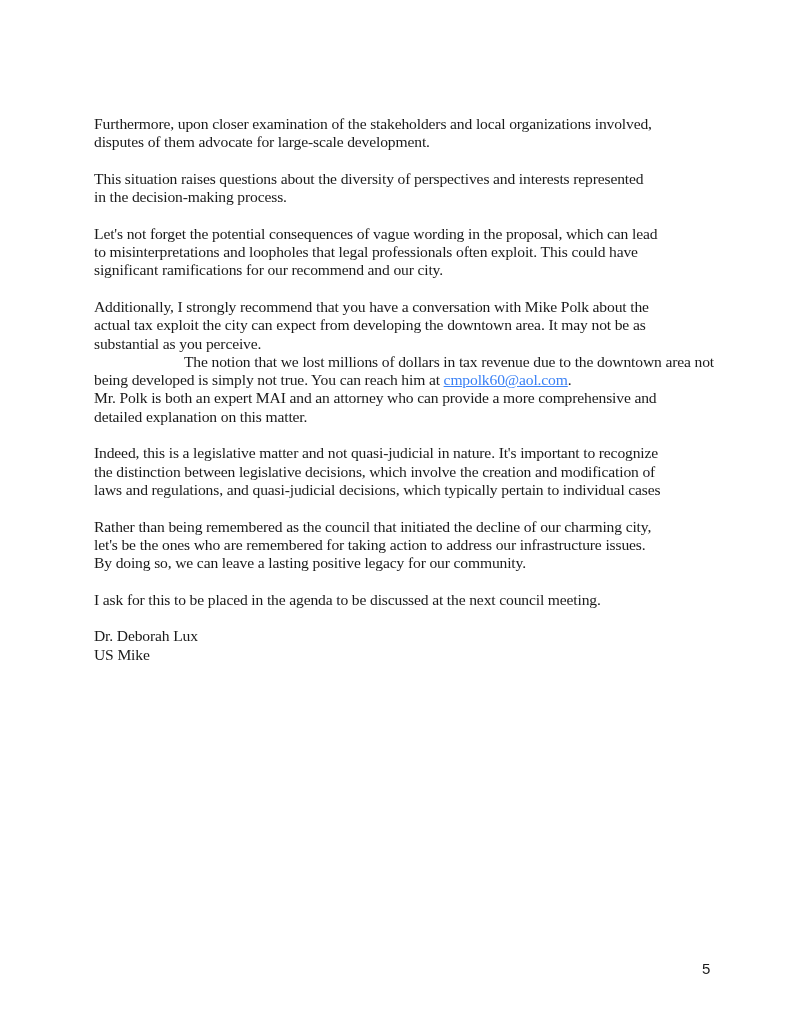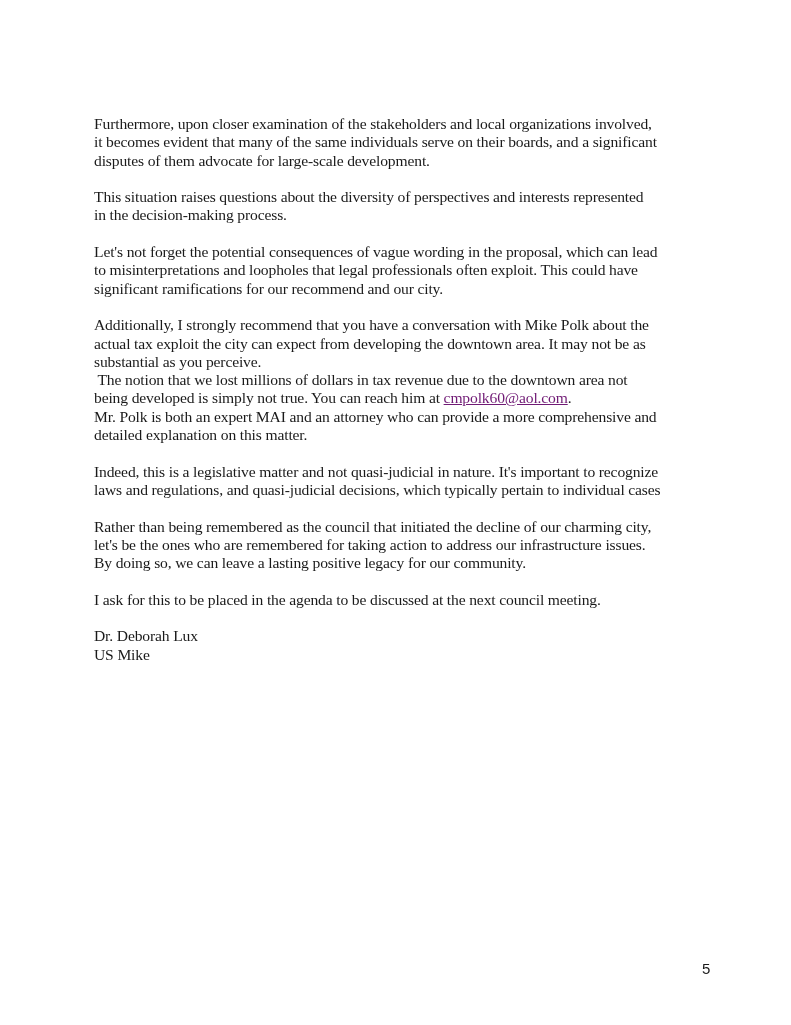--- a/index.html
+++ b/index.html
@@ -52,47 +52,47 @@
     }
   </style>
 </head>
 <body>
 
 <div class="page">
   <div class="content">
 
     <p class="para">
       <span class="line">Furthermore, upon closer examination of the stakeholders and local organizations involved,</span>
-      <span class="line">it becomes evident that many of the same individuals serve on their boards, and a significant</span>
       <span class="line">disputes of them advocate for large-scale development.</span>
     </p>
 
     <p class="para">
       <span class="line">This situation raises questions about the diversity of perspectives and interests represented</span>
       <span class="line">in the decision-making process.</span>
     </p>
 
     <p class="para">
       <span class="line">Let's not forget the potential consequences of vague wording in the proposal, which can lead</span>
       <span class="line">to misinterpretations and loopholes that legal professionals often exploit. This could have</span>
       <span class="line">significant ramifications for our recommend and our city.</span>
     </p>
 
     <p class="para">
       <span class="line">Additionally, I strongly recommend that you have a conversation with Mike Polk about the</span>
       <span class="line">actual tax exploit the city can expect from developing the downtown area. It may not be as</span>
       <span class="line">substantial as you perceive.</span>
-      <span class="line" style="white-space: pre;"> The notion that we lost millions of dollars in tax revenue due to the downtown area not</span>
-      <span class="line"><span style="white-space: pre;">being developed is simply not true. You can reach him at </span><a class="email" href="#" style="color: #701a75;">cmpolk60@aol.com</a><span>.</span></span>
+      <span class="line" style="white-space: pre; text-align: right;"> The notion that we lost millions of dollars in tax revenue due to the downtown area not</span>
+      <span class="line"><span style="white-space: pre;">being developed is simply not true. You can reach him at </span><a class="email" href="#" style="color: #3b82f6;">cmpolk60@aol.com</a><span>.</span></span>
       <span class="line">Mr. Polk is both an expert MAI and an attorney who can provide a more comprehensive and</span>
       <span class="line">detailed explanation on this matter.</span>
     </p>
 
     <p class="para">
       <span class="line">Indeed, this is a legislative matter and not quasi-judicial in nature. It's important to recognize</span>
+      <span class="line">the distinction between legislative decisions, which involve the creation and modification of</span>
       <span class="line">laws and regulations, and quasi-judicial decisions, which typically pertain to individual cases</span>
     </p>
 
     <p class="para">
       <span class="line">Rather than being remembered as the council that initiated the decline of our charming city,</span>
       <span class="line">let's be the ones who are remembered for taking action to address our infrastructure issues.</span>
       <span class="line">By doing so, we can leave a lasting positive legacy for our community.</span>
     </p>
 
     <p class="para">

